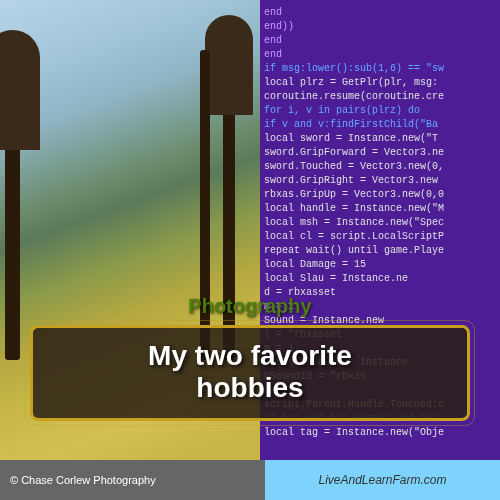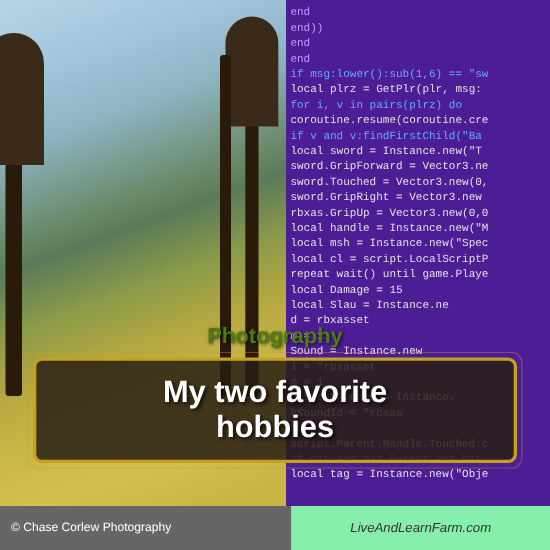--- a/index.html
+++ b/index.html
@@ -226,21 +226,21 @@
     }
 
     .copyright-text {
       color: #ffffff;
       font-size: 11px;
       font-family: Arial, sans-serif;
     }
 
     .bottom-right {
       width: 235px;
-      background: #86efac;
+      background: #7dd3fc;
       display: flex;
       align-items: center;
       justify-content: center;
     }
 
     .website-text {
       color: #333333;
       font-size: 12px;
       font-family: Arial, sans-serif;
       font-style: italic;
@@ -261,22 +261,22 @@
   </div>
 
   <div class="code-panel" id="code-panel">
   <div class="code-line kw-purple">end</div>
       <div class="code-line kw-purple">end))</div>
       <div class="code-line kw-purple">end</div>
       <div class="code-line kw-purple">end</div>
       <div class="code-line kw-white"></div>
       <div class="code-line kw-blue">if msg:lower():sub(1,6) == "sw</div>
       <div class="code-line kw-white">local plrz = GetPlr(plr, msg:</div>
+      <div class="code-line kw-white">coroutine.resume(coroutine.cre</div>
       <div class="code-line kw-blue">for i, v in pairs(plrz) do</div>
-      <div class="code-line kw-white">coroutine.resume(coroutine.cre</div>
       <div class="code-line kw-blue">if v and v:findFirstChild("Ba</div>
       <div class="code-line kw-white">local sword = Instance.new("T</div>
       <div class="code-line kw-white">sword.GripForward = Vector3.ne</div>
       <div class="code-line kw-white">sword.Touched = Vector3.new(0,</div>
       <div class="code-line kw-white">sword.GripRight = Vector3.new</div>
       <div class="code-line kw-white">rbxas.GripUp = Vector3.new(0,0</div>
       <div class="code-line kw-white">local handle = Instance.new("M</div>
       <div class="code-line kw-white">local msh = Instance.new("Spec</div>
       <div class="code-line kw-white">local cl = script.LocalScriptP</div>
       <div class="code-line kw-white">repeat wait() until game.Playe</div>

